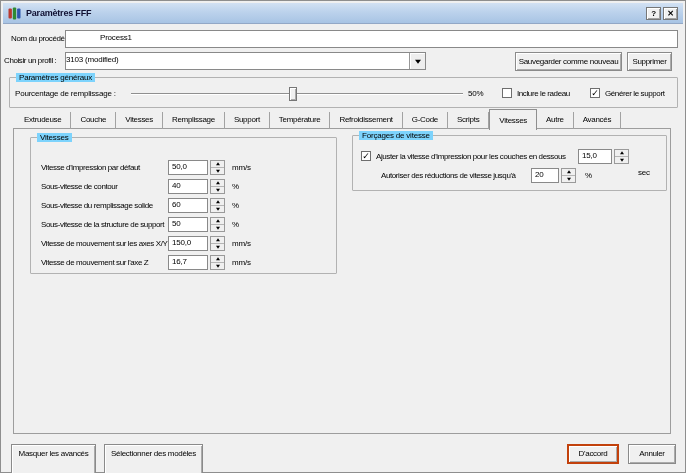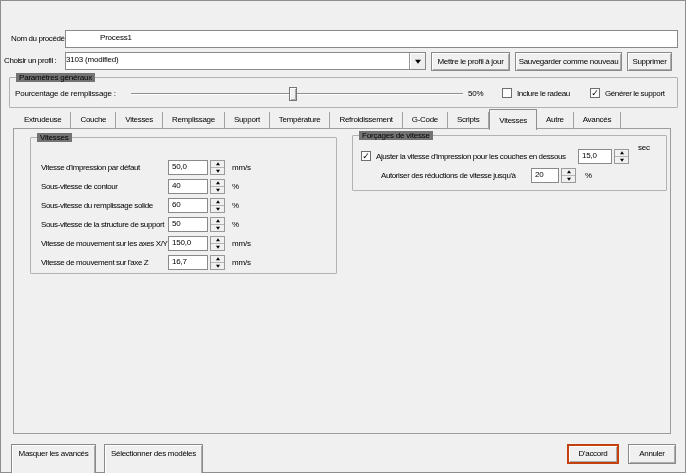--- a/index.html
+++ b/index.html
@@ -49,21 +49,21 @@
     width:16px; background:#eee; border-left:1px solid #979797;
     box-shadow:inset 1px 1px 0 #fff; position:relative;
   }
   .combo-btn::after {
     content:''; position:absolute; left:50%; top:50%;
     transform:translate(-50%,-30%);
     border:3.5px solid transparent; border-top:4px solid #000; border-bottom:none;
   }
   .group { position:absolute; border:1px solid #b2b2b2; border-radius:1px; }
   .group-title {
-    position:absolute; top:-5px; left:6px; background:#737373;
+    position:absolute; top:-5px; left:6px; background:#7dd3fc;
     padding:0 3px; white-space:nowrap;
   }
   .checkbox {
     position:absolute; width:10px; height:10px; background:#fff;
     border:1px solid #6e6e6e; font-size:9px; line-height:9px;
     text-align:center; color:#000;
   }
   .spin { display:flex; height:15px; }
   .spin-edit {
     background:#fff; border:1px solid #898989; height:15px;
@@ -120,30 +120,41 @@
   .spin-edit.w40 { width:40px; }
   .spin-edit.w34 { width:34px; }
   .spin-edit.w28 { width:28px; }
   .abs { position:absolute; }
 </style>
 </head>
 <body>
 
 <div class="dialog">
 
+  <div class="titlebar">
+    <svg width="13" height="13" viewBox="0 0 13 13">
+      <rect x="0.5" y="1.5" width="3.4" height="10" rx="1" fill="#b93a31"></rect>
+      <rect x="4.8" y="0.5" width="3.4" height="12" rx="1" fill="#2f8a33"></rect>
+      <rect x="9.1" y="1.5" width="3.4" height="10" rx="1" fill="#2d56ae"></rect>
+    </svg>
+    <span class="title-text">Paramètres FFF</span>
+    <span class="title-btns">
+      <span class="win-btn">?</span>
+      <span class="win-btn">✕</span>
+    </span>
+  </div>
 
   <span class="lbl tight" style="left:10px;top:33px;">Nom du procédé :</span>
   <span class="field" style="left:64px;top:29px;width:613px;height:18px;padding-left:34px;">Process1</span>
 
   <span class="lbl tight" style="left:3px;top:55px;">Choisir un profil :</span>
   <span class="combo" style="left:64px;top:51px;width:361px;height:18px;">
     <span class="combo-value">3103 (modified)</span>
     <span class="combo-btn"></span>
   </span>
-  <span class="btn" style="left:430px;top:51px;width:79px;">Mettre le profil à jour</span>
   <span class="btn" style="left:514px;top:51px;width:107px;">Sauvegarder comme nouveau</span>
   <span class="btn" style="left:626px;top:51px;width:45px;">Supprimer</span>
 
   <div class="group" style="left:8px;top:76px;width:669px;height:31px;">
     <span class="group-title">Paramètres généraux</span>
   </div>
   <span class="lbl" style="left:14px;top:88px;">Pourcentage de remplissage :</span>
   <div class="slider">
     <div class="slider-track"></div>
     <div class="slider-thumb" style="left: calc(50% - 8px);"></div>
@@ -247,21 +258,21 @@
 
       <span class="checkbox" style="left:8px;top:15px;">✓</span>
       <span class="lbl tight" style="left:23px;top:16px;">Ajuster la vitesse d'impression pour les couches en dessous</span>
       <span class="spin abs" style="left:225px;top:13px;">
         <span class="spin-edit w34">15,0</span>
         <span class="spin-btns">
             <span class="spin-up"></span>
             <span class="spin-dn"></span>
           </span>
       </span>
-      <span class="lbl" style="left:285px;top:7px;">sec</span>
+      <span class="lbl" style="left:285px;top:32px;">sec</span>
 
       <span class="lbl tight" style="left:28px;top:35px;">Autoriser des réductions de vitesse jusqu'à</span>
       <span class="spin abs" style="left:178px;top:32px;">
         <span class="spin-edit w28">20</span>
         <span class="spin-btns">
             <span class="spin-up"></span>
             <span class="spin-dn"></span>
           </span>
       </span>
       <span class="lbl" style="left:232px;top:35px;">%</span>

